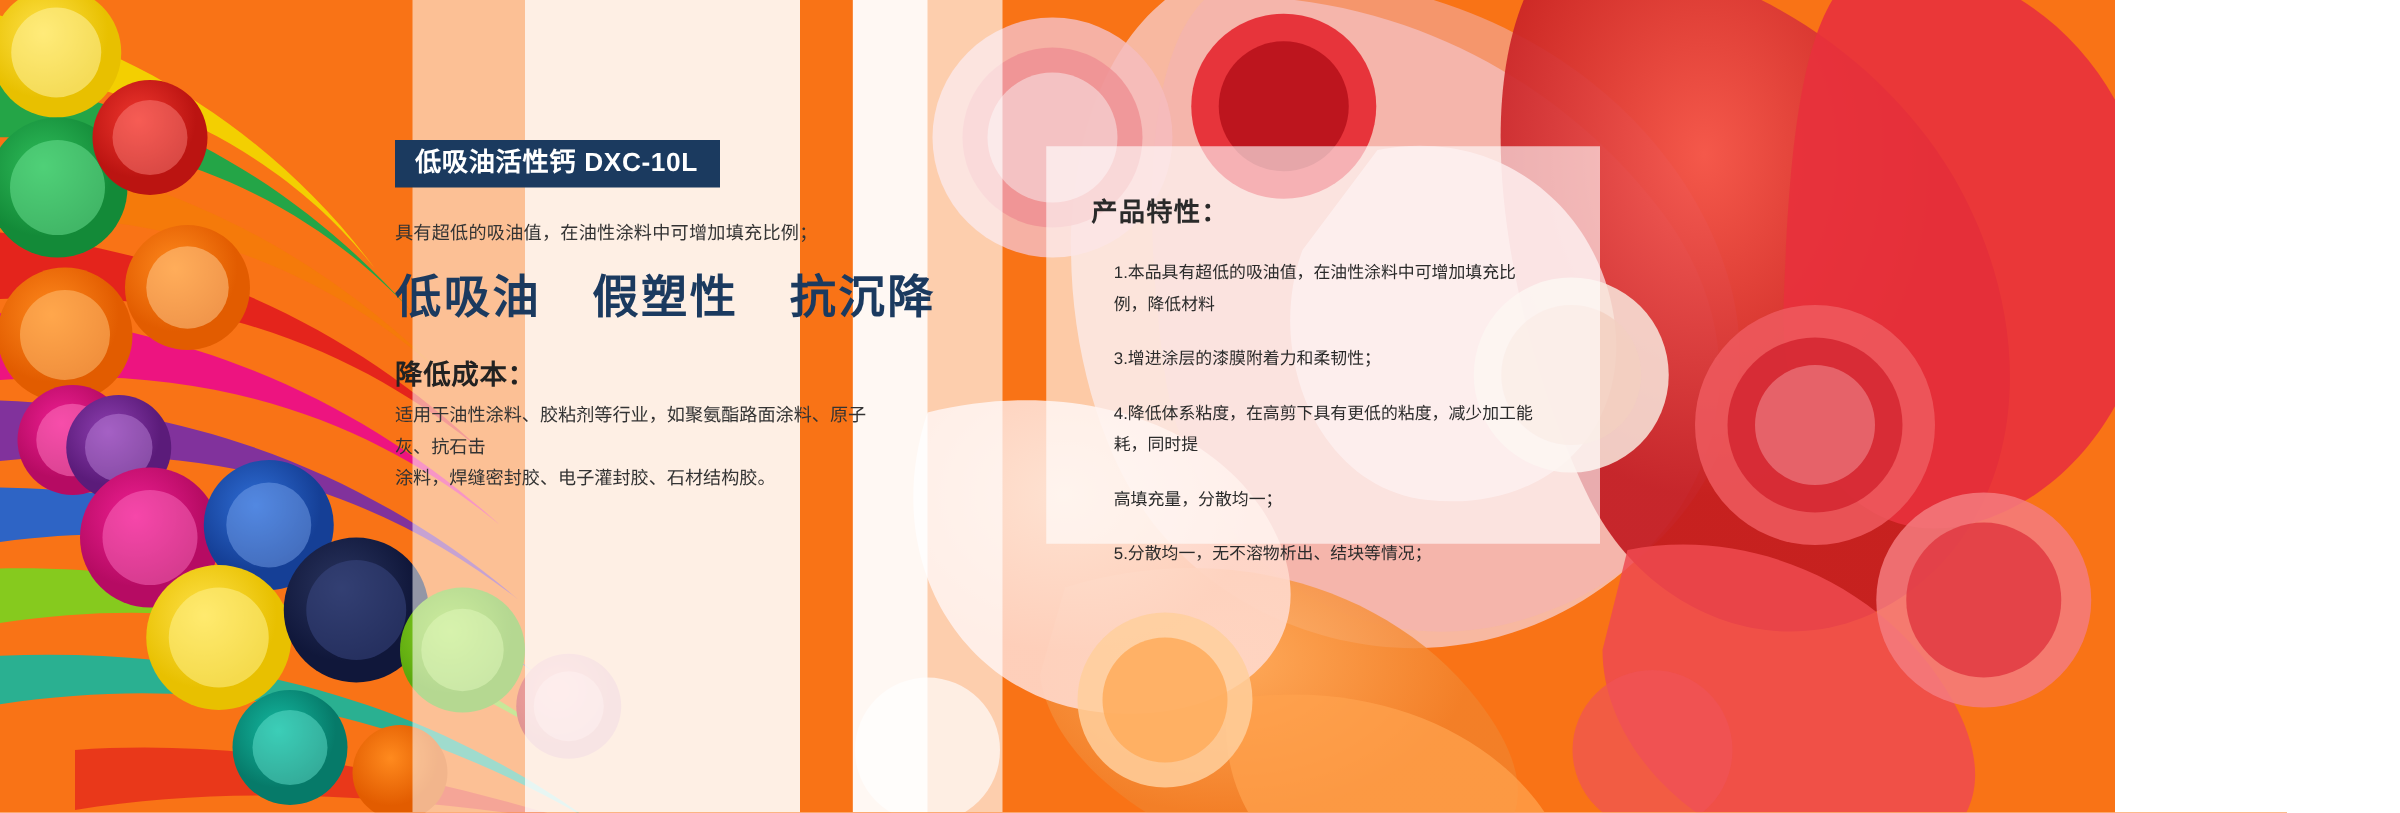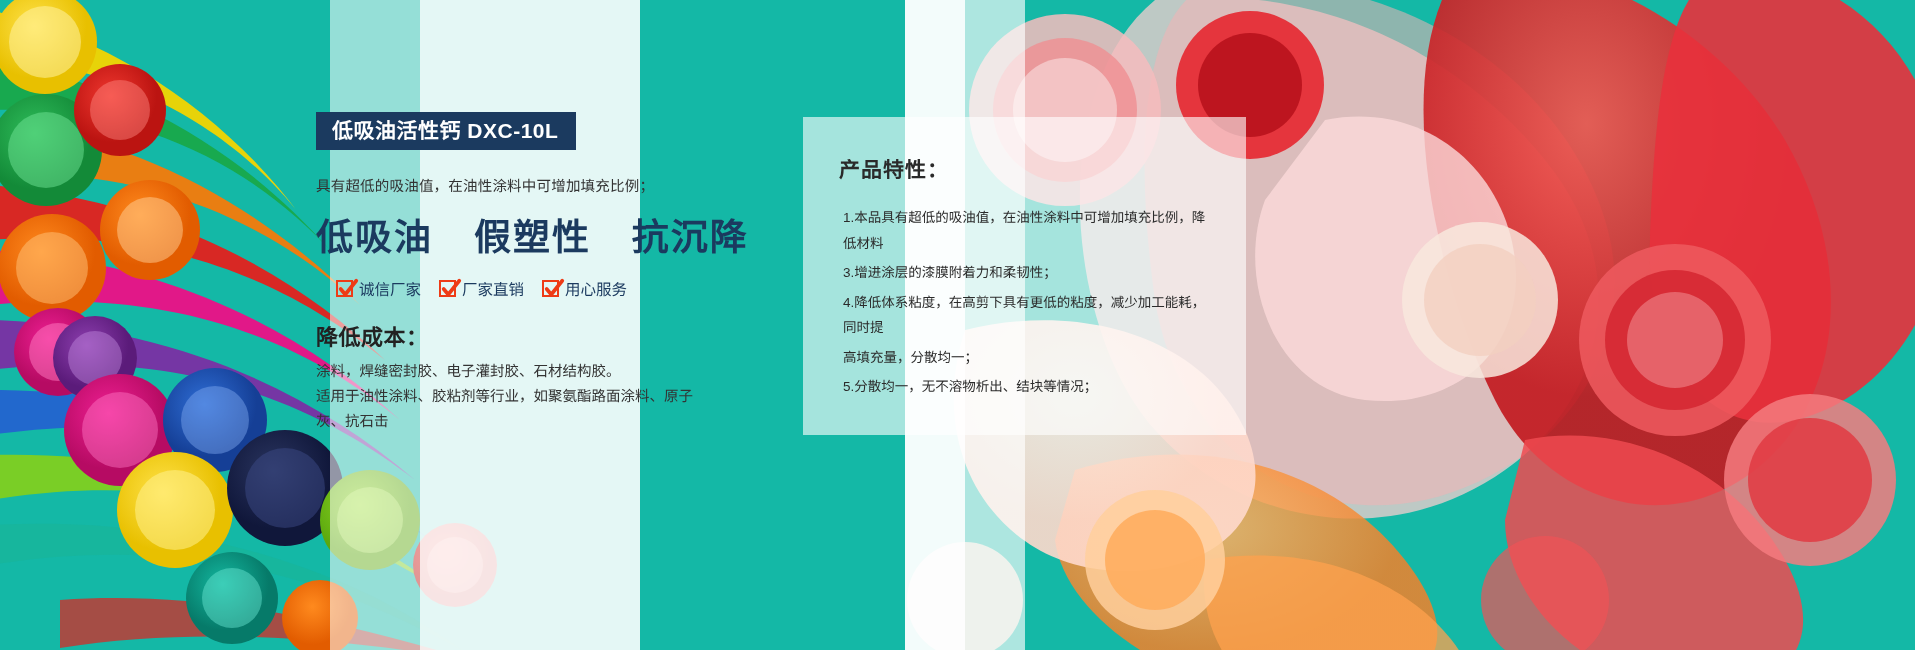--- a/index.html
+++ b/index.html
@@ -3,22 +3,22 @@
 <meta charset="utf-8">
 <title>Product Banner</title>
 <style>
   html,body{margin:0;padding:0;}
   body{
     width:1920px;height:650px;overflow:hidden;
     font-family:"Liberation Sans","DejaVu Sans",sans-serif;
     background:#ffffff;
   }
   .banner{
-    position:relative;width:1915px;height:650px;overflow:hidden;
-    background:#14b8a6;
+    position:relative;width:1692px;height:650px;overflow:hidden;
+    background:#f97316;
   }
 
   
   .art-left{position:absolute;left:0;top:0;width:640px;height:650px;overflow:hidden;}
 
   
   .art-right{position:absolute;right:0;top:0;width:1010px;height:650px;overflow:hidden;}
 
   
   .left-copy{position:absolute;left:316px;top:112px;width:420px;}
@@ -62,32 +62,32 @@
     margin-top:20px;
     font-size:22px;font-weight:bold;color:#222222;letter-spacing:.5px;
   }
   .field-body{
     margin-top:8px;
     font-size:14.5px;color:#333333;line-height:25px;width:405px;
   }
 
   
   .panel{
-    position:absolute;left:803px;top:117px;width:443px;height:318px;
+    position:absolute;left:837px;top:117px;width:443px;height:318px;
     background:rgba(255,255,255,.62);
   }
   .panel-inner{padding:36px 26px 0 36px;}
   .panel-title{
     font-size:21px;font-weight:bold;color:#2a2a2a;letter-spacing:1px;
   }
   .panel-list{
     margin-top:22px;
     font-size:13.5px;color:#2b2b2b;line-height:25.5px;
   }
-  .panel-list p{margin:4px;}
+  .panel-list p{margin:18px;}
   .cta{
     display:inline-block;margin-top:18px;
     background:#9d0d0d;color:#ffffff;
     font-size:16px;font-weight:bold;letter-spacing:2px;
     padding:10px 26px;border:none;cursor:pointer;
     font-family:"Liberation Sans","DejaVu Sans",sans-serif;
   }
 </style>
 </head>
 <body>
@@ -254,52 +254,26 @@
     <div class="title-badge">低吸油活性钙 DXC-10L</div>
 
     <div class="sub-line">具有超低的吸油值，在油性涂料中可增加填充比例；</div>
 
     <div class="keywords">
       <span>低吸油</span>
       <span>假塑性</span>
       <span>抗沉降</span>
     </div>
 
-    <div class="badges">
-      <div class="badge">
-        <span class="chk">
-          <svg viewBox="0 0 24 24">
-              <path d="M4 12 L9 18 L21 3" fill="none" stroke="#ee3b16" stroke-width="4" stroke-linecap="round" stroke-linejoin="round"></path>
-            </svg>
-        </span>
-        <span class="badge-label">诚信厂家</span>
-      </div>
-      <div class="badge">
-        <span class="chk">
-          <svg viewBox="0 0 24 24">
-              <path d="M4 12 L9 18 L21 3" fill="none" stroke="#ee3b16" stroke-width="4" stroke-linecap="round" stroke-linejoin="round"></path>
-            </svg>
-        </span>
-        <span class="badge-label">厂家直销</span>
-      </div>
-      <div class="badge">
-        <span class="chk">
-          <svg viewBox="0 0 24 24">
-              <path d="M4 12 L9 18 L21 3" fill="none" stroke="#ee3b16" stroke-width="4" stroke-linecap="round" stroke-linejoin="round"></path>
-            </svg>
-        </span>
-        <span class="badge-label">用心服务</span>
-      </div>
-    </div>
 
     <div class="field-title">降低成本：</div>
 
     <div class="field-body">
+      <div>适用于油性涂料、胶粘剂等行业，如聚氨酯路面涂料、原子灰、抗石击</div>
       <div>涂料，焊缝密封胶、电子灌封胶、石材结构胶。</div>
-      <div>适用于油性涂料、胶粘剂等行业，如聚氨酯路面涂料、原子灰、抗石击</div>
     </div>
   </div>
 
   <div class="panel">
     <div class="panel-inner">
       <div class="panel-title">产品特性：</div>
 
       <div class="panel-list">
         <p>1.本品具有超低的吸油值，在油性涂料中可增加填充比例，降低材料</p>
         <p>3.增进涂层的漆膜附着力和柔韧性；</p>

